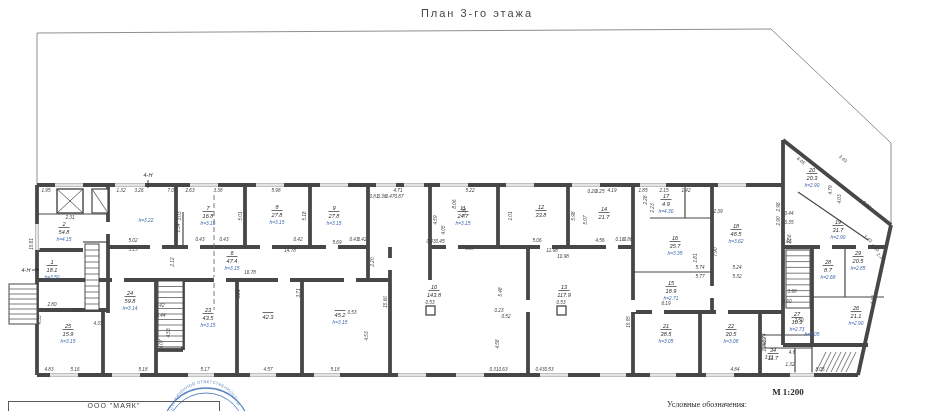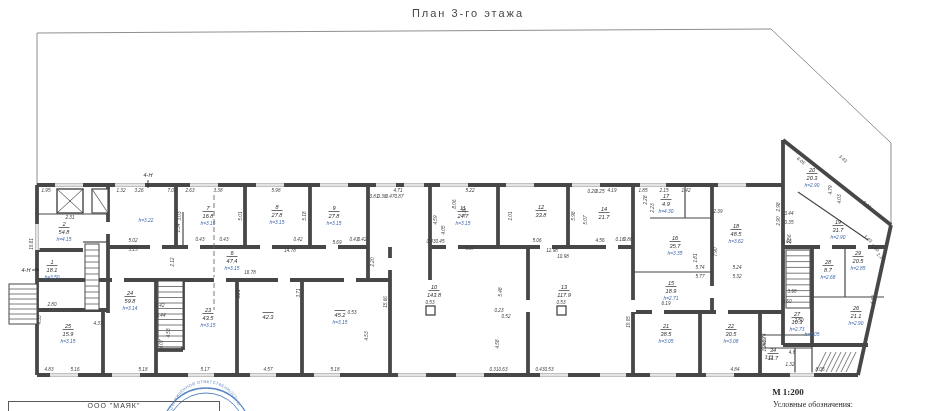--- a/index.html
+++ b/index.html
@@ -1,23 +1,23 @@
 <!DOCTYPE html>
 <html><head>
 <meta charset="utf-8">
 <style>
   html,body{margin:0;padding:0;background:#e8e8e8;}
   .page{position:relative;width:950px;height:411px;background:#ffffff;overflow:hidden;
         font-family:"Liberation Sans",sans-serif;color:#3d3d3d;}
   .ovl{position:absolute;}
-  .drawing-title{left:348px;top:7px;width:240px;text-align:center;font-size:11px;
+  .drawing-title{left:357px;top:7px;width:240px;text-align:center;font-size:11px;
         letter-spacing:2px;color:#474747;}
   .scale-label{left:733px;top:387px;width:110px;text-align:center;
         font-family:"Liberation Serif",serif;font-size:9px;color:#2b2b2b;font-weight:bold;}
-  .legend-label{left:728px;top:400px;width:170px;text-align:center;
+  .legend-label{left:667px;top:400px;width:170px;
         font-family:"Liberation Serif",serif;font-size:8px;color:#2b2b2b;}
   .company-box{left:8px;top:401px;width:210px;height:10px;border:1px solid #5a5a5a;
         border-bottom:none;text-align:center;font-size:7px;letter-spacing:1px;color:#3a3a3a;
         background:transparent;}
   svg{position:absolute;left:0;top:0;}
   text{font-family:"Liberation Sans",sans-serif;}
 </style>
 </head>
 <body>
 

